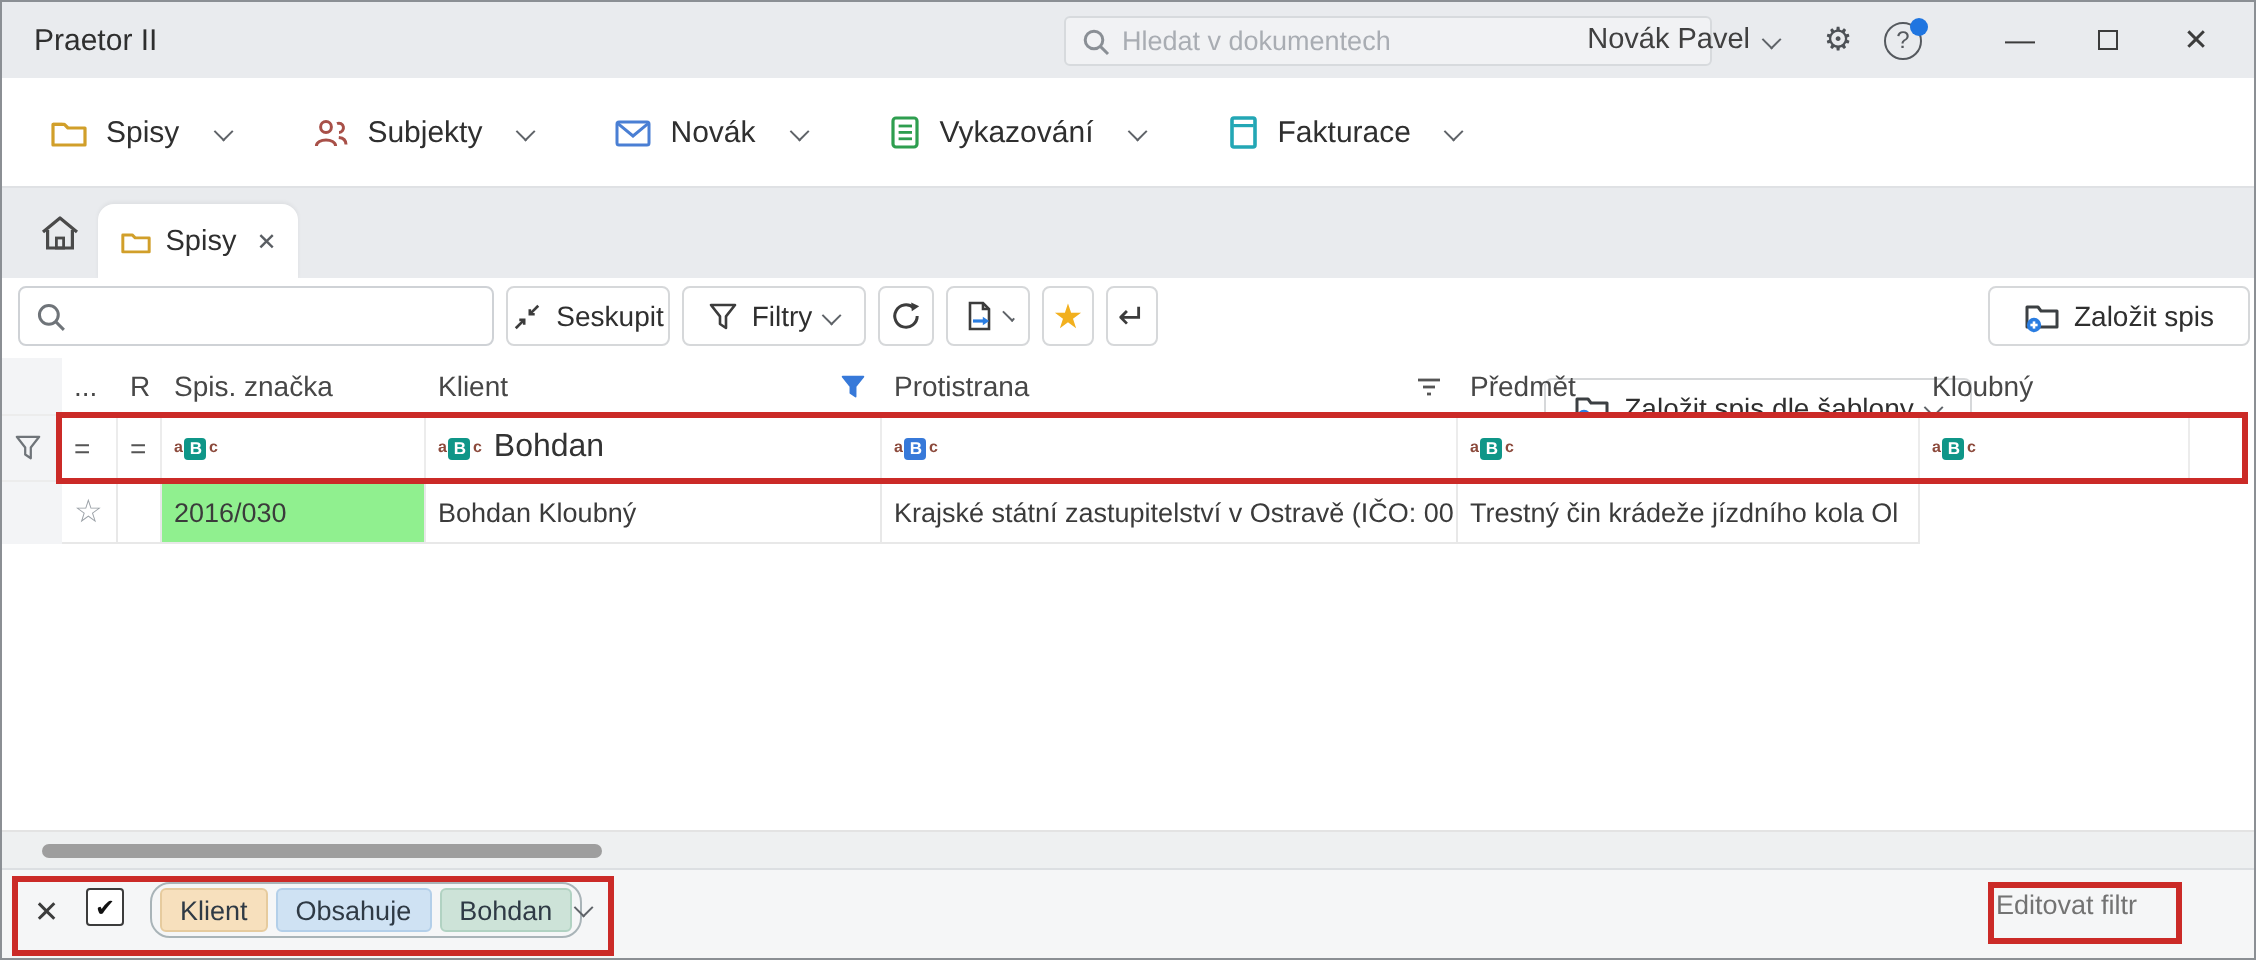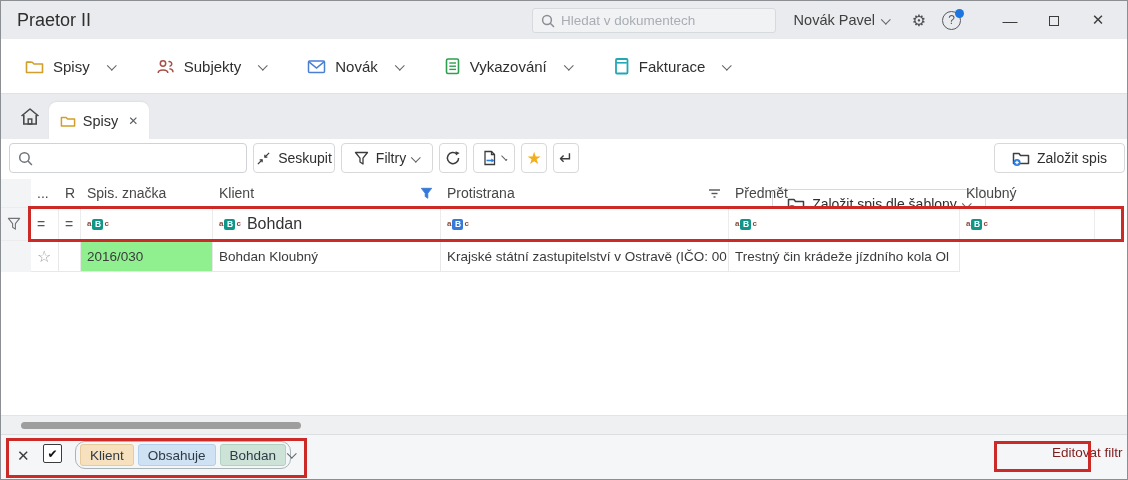--- a/index.html
+++ b/index.html
@@ -2,22 +2,22 @@
 <html><head>
 <meta charset="utf-8">
 <style>
   * { margin:0; padding:0; box-sizing:border-box; }
   html,body { background:#fff; }
   body { font-family:"Liberation Sans", sans-serif; color:#333; }
   .window { position:relative; width:1128px; height:480px; border:1px solid #8b8f94; background:#fff; overflow:hidden; }
 
   
   .titlebar { position:absolute; top:0; left:0; right:0; height:38px; background:#e9ebee; display:flex; align-items:center; }
-  .app-title { margin-left:16px; font-size:18px; color:#2f2f2f; }
-  .tb-search { position:absolute; left:531px; top:7px; width:244px; height:25px; background:#f1f2f4; border:1px solid #d7dadd; border-radius:3px; display:flex; align-items:center; padding:0 8px; gap:6px; }
+  .app-title { margin-left:16px; font-size:15px; color:#2f2f2f; }
+  .tb-search { position:absolute; left:531px; top:7px; width:324px; height:25px; background:#f1f2f4; border:1px solid #d7dadd; border-radius:3px; display:flex; align-items:center; padding:0 8px; gap:6px; }
   .tb-search input { border:none; outline:none; background:transparent; font-family:inherit; font-size:13.5px; color:#444; width:100%; }
   .tb-search input::placeholder { color:#a9adb3; }
   .tb-right { position:absolute; right:14px; top:0; height:38px; display:flex; align-items:center; gap:0; }
   .user-block { display:flex; align-items:center; gap:8px; font-size:14.5px; color:#404040; margin-right:16px; cursor:default; }
   .icon-btn { width:26px; text-align:center; font-size:16px; color:#4d5156; margin-right:10px; }
   .help-circle { position:relative; width:19px; height:19px; border:1.4px solid #55595e; border-radius:50%; font-size:12px; color:#55595e; display:flex; align-items:center; justify-content:center; margin-right:20px; }
   .help-dot { position:absolute; top:-3px; right:-4px; width:9px; height:9px; border-radius:50%; background:#1f75e0; }
   .win-ctl { width:30px; text-align:center; font-size:15px; color:#3c3c3c; margin-left:14px; }
   .max-box { display:inline-block; width:10px; height:10px; border:1.3px solid #3c3c3c; }
 
@@ -75,21 +75,21 @@
   .hthumb { position:absolute; left:20px; top:6px; width:280px; height:7px; border-radius:4px; background:#9e9e9e; }
   .bottombar { position:absolute; top:433px; left:0; right:0; bottom:0; background:#f5f6f7; border-top:1px solid #dcdfe2; }
   .bb-clear { position:absolute; left:16px; top:12px; font-size:15px; color:#3c3c3c; }
   .bb-check { position:absolute; left:42px; top:9px; width:19px; height:19px; background:#fff; border:1.5px solid #3c3c3c; border-radius:2px; display:flex; align-items:center; justify-content:center; font-size:12px; color:#111; }
   .chip-group { position:absolute; left:74px; top:6px; height:28px; border:1px solid #a9b4b8; border-radius:10px; display:flex; align-items:center; padding:0 4px; gap:4px; }
   .chip { height:22px; display:flex; align-items:center; padding:0 9px; border-radius:3px; font-size:13.5px; color:#2f3a45; }
   .chip-klient   { background:#f7e0bd; border:1px solid #e6cb9e; }
   .chip-obsahuje { background:#cfe2f3; border:1px solid #b3cfe9; }
   .chip-bohdan   { background:#cde3d8; border:1px solid #b1d2c2; }
   .bb-chev { position:absolute; left:288px; top:16px; }
-  .edit-filter { position:absolute; left:1051px; top:10px; font-size:13.5px; color:#7f1d1d; }
+  .edit-filter { position:absolute; left:997px; top:10px; font-size:13.5px; color:#737373; }
 
   
   .anno { position:absolute; border:3px solid #cb2a27; pointer-events:none; z-index:50; }
   .anno-filter-row { top:205px; left:27px; width:1096px; height:36px; }
   .anno-bottom-left { top:437px; left:5px; width:301px; height:40px; }
   .anno-edit { top:440px; left:993px; width:97px; height:31px; }
 
   svg { display:block; }
 </style>
 </head>

